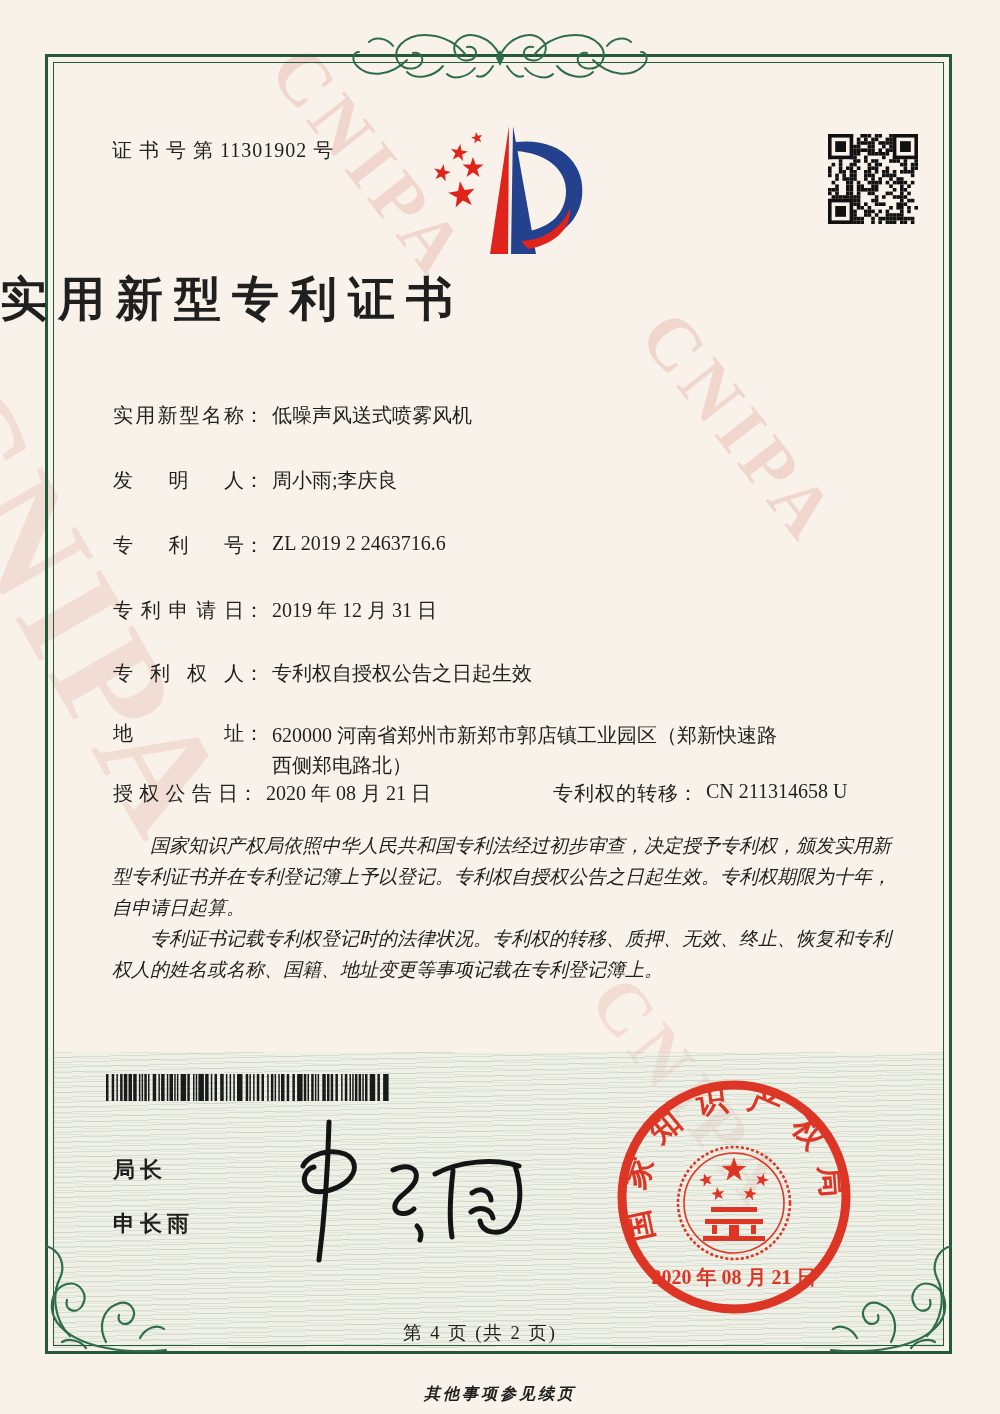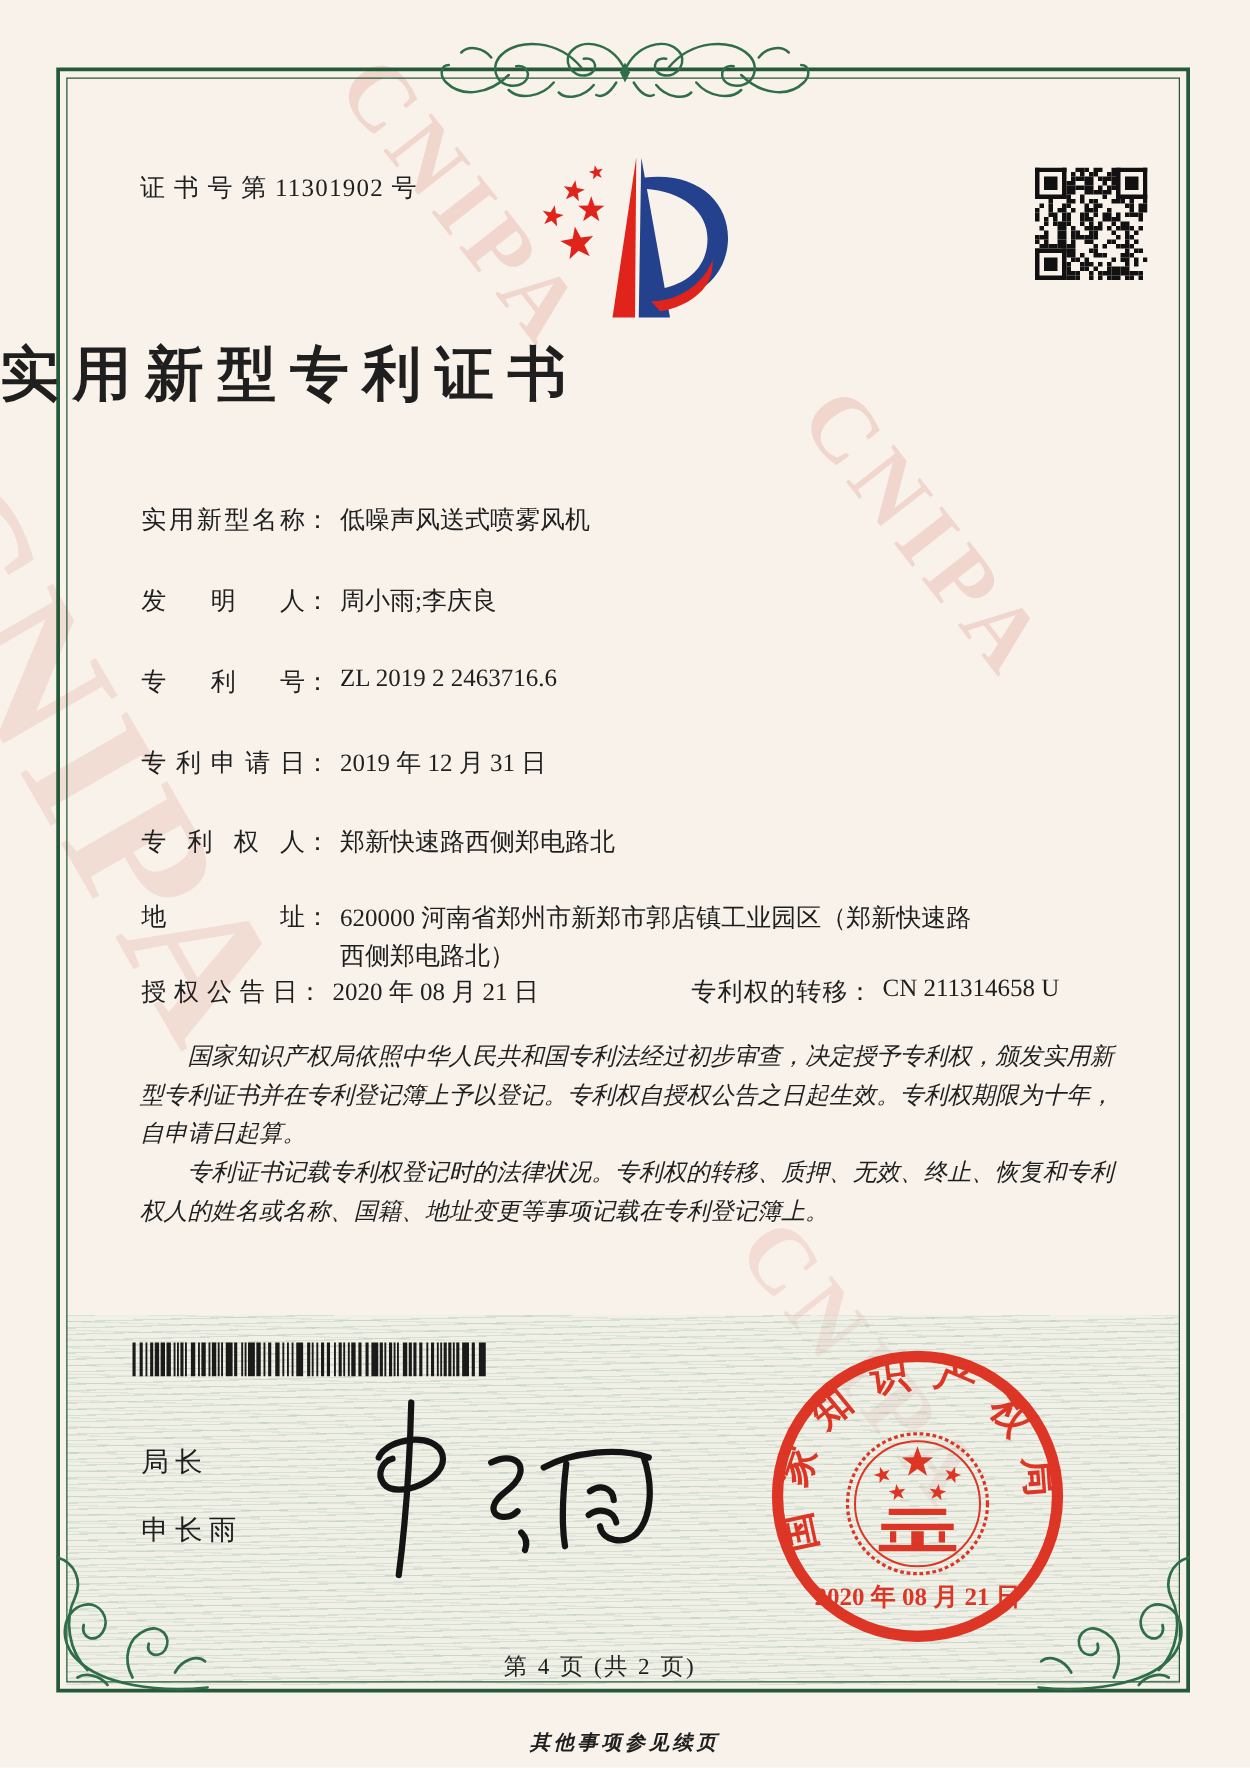--- a/index.html
+++ b/index.html
@@ -47,21 +47,21 @@
   .row7{position:absolute;left:0;top:768px;width:100%;font-size:20px;}
   .row7 .grp1{position:absolute;left:113px;top:0;}
   .row7 .grp2{position:absolute;left:553px;top:0;}
   .row7 .lbl{width:125px;}
 
   .paras{position:absolute;left:112px;top:818px;width:782px;font-size:19px;line-height:31px;font-style:italic;}
   .paras p{text-indent:2em;margin:0;}
 
   .barcode{position:absolute;left:104px;top:1061px;}
 
-  .officer{position:absolute;left:113px;font-family:"Liberation Sans","DejaVu Sans",sans-serif;font-size:22px;letter-spacing:5px;font-weight:400;text-align:right;}
+  .officer{position:absolute;left:113px;font-family:"Liberation Sans","DejaVu Sans",sans-serif;font-size:22px;letter-spacing:5px;font-weight:700;text-align:right;}
   .officer.t1{top:1143px;}
   .officer.t2{top:1197px;}
   .signature{position:absolute;left:265px;top:1100px;}
 
   .seal{position:absolute;left:610px;top:1060px;opacity:.92;}
 
   .page-info{position:absolute;left:0;top:1308px;width:96%;text-align:center;font-size:18.5px;letter-spacing:2px;}
   .footer-note{position:absolute;left:0;top:1372px;width:100%;text-align:center;font-size:16px;font-weight:bold;letter-spacing:3px;font-style:italic;}
 </style>
 </head>
@@ -415,21 +415,21 @@
     <div class="row" style="top:520px">
       <span class="lbl">专利号</span><span class="colon">：</span>
       <span class="val">ZL 2019 2 2463716.6</span>
     </div>
     <div class="row" style="top:585px">
       <span class="lbl">专利申请日</span><span class="colon">：</span>
       <span class="val">2019 年 12 月 31 日</span>
     </div>
     <div class="row" style="top:648px">
       <span class="lbl">专利权人</span><span class="colon">：</span>
-      <span class="val">郑新快速路西侧郑电路北</span>
+      <span class="val">专利权自授权公告之日起生效</span>
     </div>
     <div class="row" style="top:708px">
       <span class="lbl">地址</span><span class="colon">：</span>
       <span class="val wrap">620000 河南省郑州市新郑市郭店镇工业园区（郑新快速路西侧郑电路北）</span>
     </div>
     <div class="row7">
       <span class="grp1">
         <span class="lbl">授权公告日</span><span class="colon">：</span>
         <span class="val">2020 年 08 月 21 日</span>
       </span>

